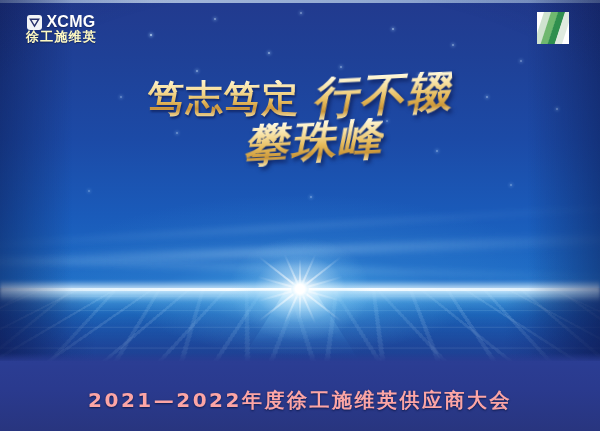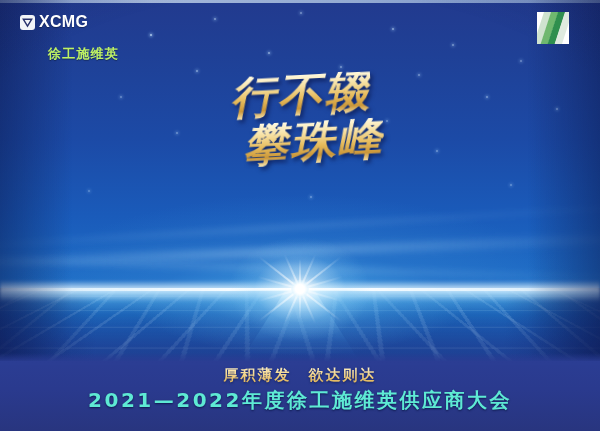--- a/index.html
+++ b/index.html
@@ -128,38 +128,37 @@
     position:absolute;left:0;right:0;bottom:0;height:70px;
     background:linear-gradient(180deg,#2b3d93 0%,#2a3a8e 40%,#28357f 100%);
   }
   .bottom-band:before{
     content:"";position:absolute;left:0;right:0;top:-8px;height:12px;
     background:linear-gradient(180deg, rgba(43,61,147,0) 0%, rgba(43,61,147,.9) 70%, #2b3d93 100%);
   }
 
   
   .logo-xcmg{
-    position:absolute;left:20px;top:14px;
-    display:flex;flex-direction:column;gap:17px;align-items:flex-start;
+    position:absolute;left:26px;top:14px;
+    display:flex;flex-direction:column;gap:0;align-items:center;
   }
   .xcmg-row{display:flex;align-items:center;gap:4px;}
   .xcmg-mark{
     width:15px;height:15px;border-radius:3px;background:#f2f4f7;
     display:flex;align-items:center;justify-content:center;
   }
   .xcmg-word{
     color:#ffffff;font-weight:bold;font-size:16px;letter-spacing:.3px;
     font-family:"Liberation Sans",sans-serif;line-height:1;
     text-shadow:0 1px 1px rgba(0,0,0,.35);
   }
   .xcmg-cn{
-    color:#bef264;font-size:13px;font-weight:bold;letter-spacing:1.2px;line-height:1.1;
+    color:#fef9c3;font-size:13px;font-weight:bold;letter-spacing:1.2px;line-height:1.1;
     font-family:"DejaVu Sans",sans-serif;
     text-shadow:0 1px 1px rgba(0,0,0,.35);
-    margin-left:28px;
   }
 
   .logo-schwing{
     position:absolute;right:24px;top:12px;display:flex;align-items:center;gap:7px;
   }
   .schwing-mark{
     width:32px;height:32px;background:#ffffff;position:relative;overflow:hidden;
   }
   .schwing-mark i{position:absolute;top:-8px;bottom:-8px;width:7px;transform:rotate(18deg);}
   .schwing-txt{display:flex;flex-direction:column;line-height:1.02;}
@@ -198,21 +197,21 @@
     position:absolute;left:0;right:0;top:366px;text-align:center;
     font-family:"DejaVu Sans","Liberation Sans",sans-serif;
     font-weight:bold;font-size:15px;letter-spacing:2px;
     background:linear-gradient(180deg,#fff3cb 0%,#f2d58c 45%,#d8a849 100%);
     -webkit-background-clip:text;background-clip:text;color:transparent;
     -webkit-text-fill-color:transparent;
     filter:drop-shadow(0 1px 1px rgba(8,20,70,.6));
   }
   .title-main{
     position:absolute;left:0;right:0;top:387px;text-align:center;
-    color:#5eead4;font-family:"DejaVu Sans","Liberation Sans",sans-serif;
+    color:#fca5a5;font-family:"DejaVu Sans","Liberation Sans",sans-serif;
     font-weight:bold;font-size:20px;letter-spacing:2.5px;
     text-shadow:0 1px 2px rgba(6,16,60,.75);
     white-space:nowrap;
   }
   .meta{
     position:absolute;left:0;right:0;top:410px;text-align:center;
     color:#e9eefb;font-family:"DejaVu Sans","Liberation Sans",sans-serif;
     font-weight:bold;font-size:9.5px;letter-spacing:.6px;
     text-shadow:0 1px 1px rgba(6,16,60,.6);
   }
@@ -298,24 +297,24 @@
       <i style="left:9px;background:#6fb86f;"></i>
       <i style="left:16px;background:#2f8f4e;"></i>
       <i style="left:23px;background:#dfeadf;"></i>
     </span>
     <span class="schwing-txt">
     </span>
   </div>
 
   <div class="headline">
     <div class="hl-row r1">
+      <span class="hl-bold">笃志笃定</span>
       <span class="hl-script">行不辍</span>
     </div>
     <div class="hl-row r2">
       <span class="hl-script">攀珠峰</span>
     </div>
   </div>
 
   <div class="bottom-band"></div>
-  <div class="slogan">厚积薄发　欲达则达</div>
   <div class="title-main">2021—2022年度徐工施维英供应商大会</div>
 
 </div>
 
 </body></html>

